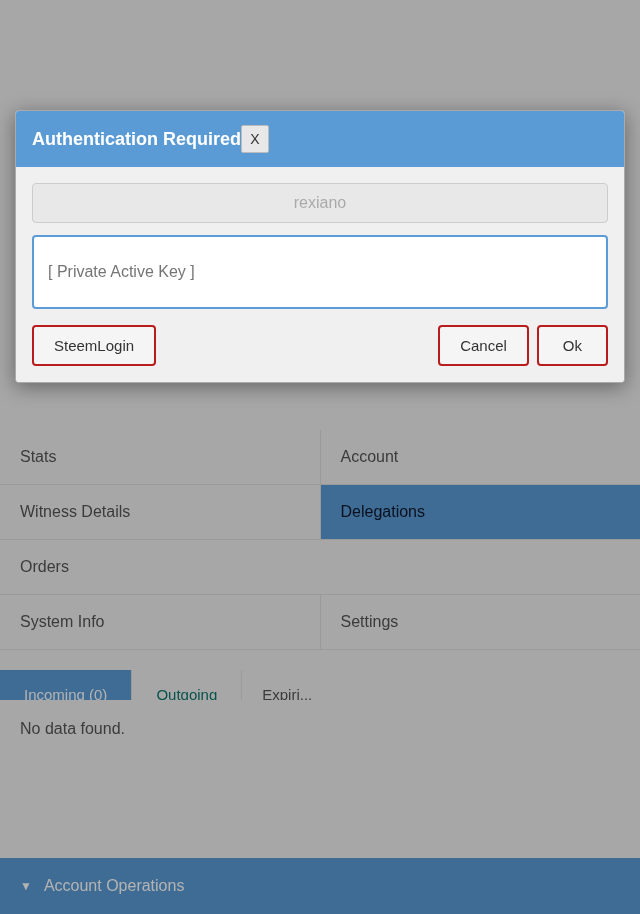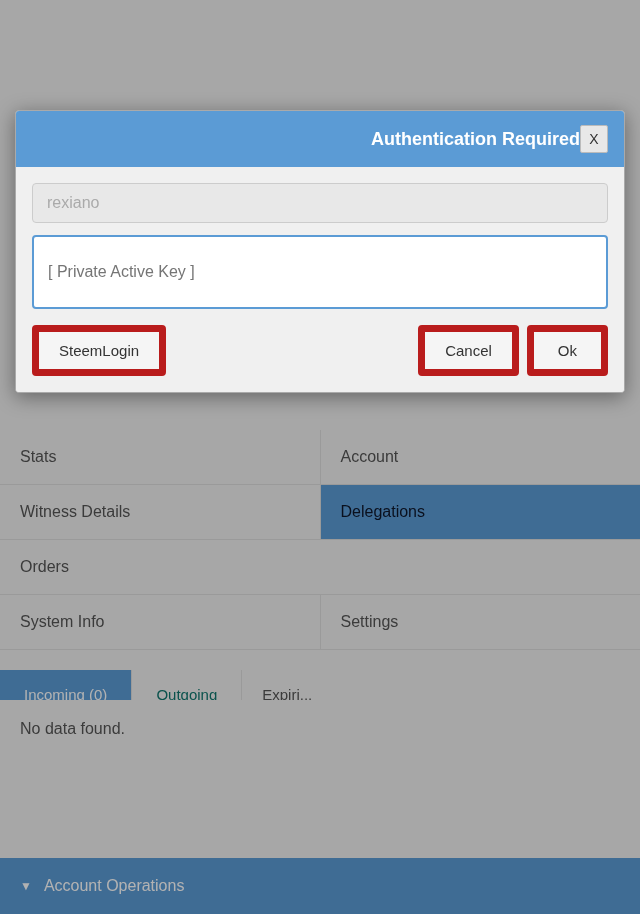--- a/index.html
+++ b/index.html
@@ -79,21 +79,21 @@
       overflow: hidden;
       box-shadow: 0 4px 20px rgba(0,0,0,0.4);
       border: 1px solid #aaa;
     }
 
     .modal-header {
       background: #5b9bd5;
       padding: 14px 16px;
       display: flex;
       align-items: center;
-      justify-content: flex-end;
+      justify-content: flex-start;
     }
 
     .modal-title {
       font-size: 18px;
       font-weight: bold;
       color: white;
     }
 
     .modal-close {
       background: #e8e8e8;
@@ -116,20 +116,21 @@
 
     .modal-username {
       background: #e8e8e8;
       border: 1px solid #ccc;
       border-radius: 4px;
       padding: 10px 14px;
       font-size: 16px;
       color: #aaa;
       margin-bottom: 12px;
       width: 100%;
+      text-align: center;
     }
 
     .modal-input {
       background: white;
       border: 2px solid #5b9bd5;
       border-radius: 4px;
       padding: 26px 14px;
       font-size: 16px;
       color: #aaa;
       margin-bottom: 16px;
@@ -138,21 +139,21 @@
     }
 
     .modal-buttons {
       display: flex;
       gap: 8px;
       align-items: center;
     }
 
     .btn {
       padding: 10px 20px;
-      border: 7px solid #b91c1c;
+      border: 2px solid #b91c1c;
       border-radius: 4px;
       background: #f5f5f5;
       font-size: 15px;
       color: #333;
       cursor: pointer;
     }
 
     .btn-cancel {
       margin-left: auto;
     }

